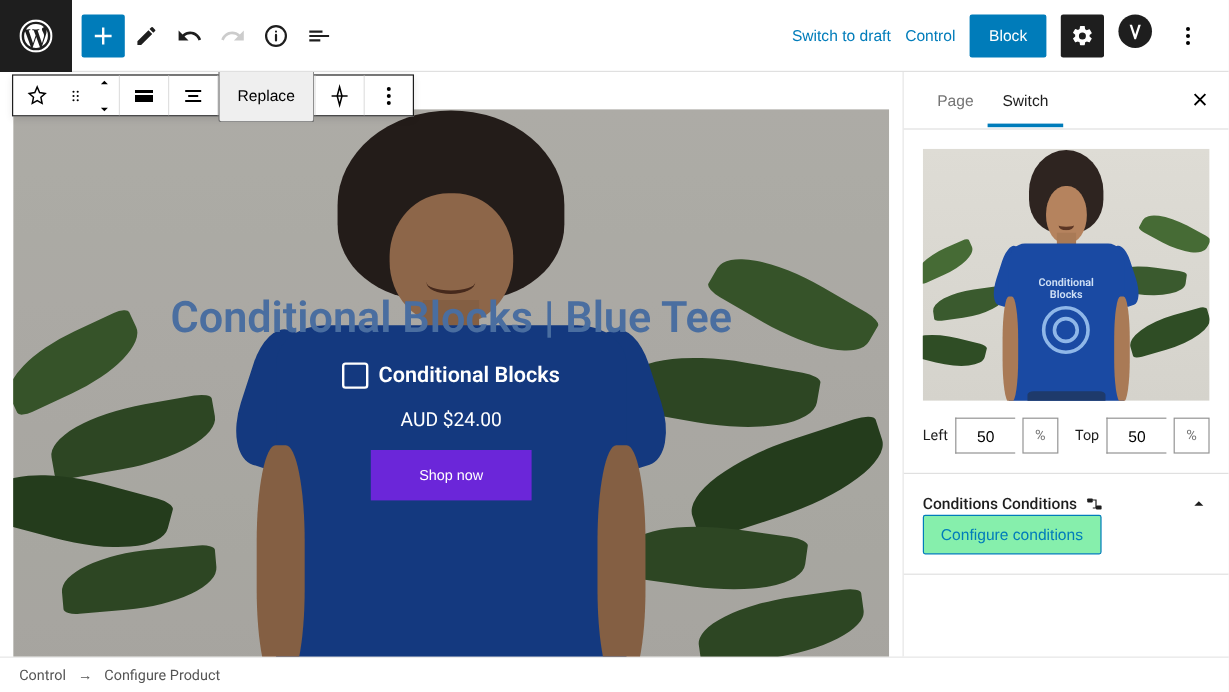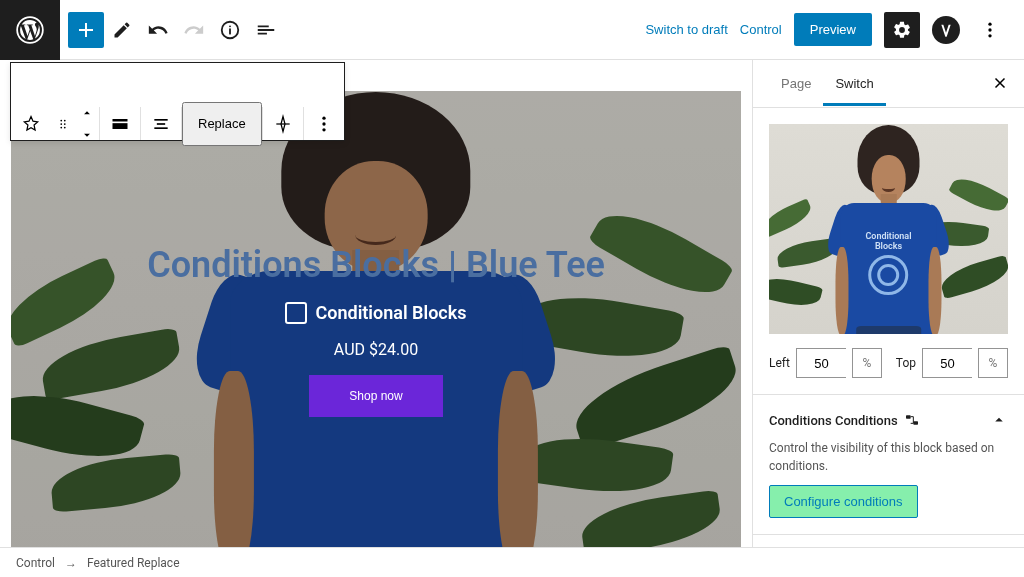--- a/index.html
+++ b/index.html
@@ -5,32 +5,32 @@
 * { box-sizing: border-box; margin: 0; padding: 0; }
 body { font-family: -apple-system, BlinkMacSystemFont, "Segoe UI", Roboto, sans-serif; font-size: 13px; color: #1e1e1e; overflow: hidden; }
 
 .topbar { height: 60px; display: flex; align-items: center; border-bottom: 1px solid #e0e0e0; background: #fff; }
 .wp-logo { width: 60px; height: 60px; background: #1e1e1e; display: flex; align-items: center; justify-content: center; color: #fff; }
 .wp-logo svg { width: 28px; height: 28px; }
 .topbar-left { display: flex; align-items: center; gap: 0; padding-left: 8px; flex: 1; }
 .icon-btn { width: 36px; height: 36px; display: flex; align-items: center; justify-content: center; border: none; background: none; cursor: pointer; border-radius: 2px; color: #1e1e1e; }
 .icon-btn.primary { background: #007cba; color: #fff; border-radius: 2px; }
 .icon-btn.disabled { color: #ccc; }
-.topbar-right { display: flex; align-items: center; gap: 12px; padding-right: 16px; }
+.topbar-right { display: flex; gap: 12px; padding-right: 16px; }
 .link-btn { background: none; border: none; color: #007cba; cursor: pointer; font-size: 13px; }
 .btn-update { background: #007cba; color: #fff; border: none; padding: 9px 16px; border-radius: 2px; cursor: pointer; font-size: 13px; }
 .settings-btn { width: 36px; height: 36px; background: #1e1e1e; color: #fff; display: flex; align-items: center; justify-content: center; cursor: pointer; border: none; border-radius: 2px; }
 .round-btn { width: 28px; height: 28px; background: #1e1e1e; color: #fff; border-radius: 50%; display: flex; align-items: center; justify-content: center; cursor: pointer; border: none; }
 .more-btn { width: 36px; height: 36px; display: flex; align-items: center; justify-content: center; border: none; background: none; cursor: pointer; }
 
 .main { display: flex; height: calc(100vh - 60px - 30px); }
 .canvas { flex: 1; background: #fff; position: relative; overflow: hidden; }
 
 .block-toolbar { position: absolute; top: 2px; left: 10px; display: flex; background: #fff; border: 1px solid #1e1e1e; z-index: 10; box-shadow: 0 2px 6px rgba(0,0,0,0.1); }
-.toolbar-cell { height: 33px; border-right: 1px solid #e0e0e0; display: flex; align-items: center; margin-top: 44px; }
+.toolbar-cell { height: 33px; border-right: 1px solid #e0e0e0; display: flex; align-items: center; }
 .toolbar-cell:last-child { border-right: none; }
 .toolbar-btn { width: 40px; height: 44px; display: flex; align-items: center; justify-content: center; border: none; background: none; cursor: pointer; }
 .toolbar-btn.sm { width: 24px; }
 .toolbar-replace { padding: 0 14px; display: flex; align-items: center; height: 44px; cursor: pointer; font-size: 13px; }
 
 .cover-block { margin: 30px 10px 0 10px; height: 480px; position: relative; border: 1px solid transparent; overflow: hidden; }
 .cover-img { position: absolute; inset: 0; }
 .cover-overlay { position: absolute; inset: 0; background: rgba(0,0,0,0.22); }
 .cover-content { position: absolute; inset: 0; display: flex; flex-direction: column; align-items: center; justify-content: center; gap: 16px; }
 .cover-title { font-size: 36px; font-weight: 600; color: #4a6ea0; text-align: center; }
@@ -119,21 +119,21 @@
       </button>
     <button class="icon-btn">
         <svg width="22" height="22" viewBox="0 0 24 24" fill="currentColor">
           <path d="M3 7h12v2H3zM3 11h18v2H3zM3 15h10v2H3z"></path>
         </svg>
       </button>
   </div>
   <div class="topbar-right">
     <button class="link-btn">Switch to draft</button>
     <button class="link-btn">Control</button>
-    <button class="btn-update">Preview</button>
+    <button class="btn-update">Block</button>
     <button class="settings-btn">
         <svg width="20" height="20" viewBox="0 0 24 24" fill="currentColor">
           <path d="M19.14 12.94c.04-.31.06-.63.06-.94s-.02-.63-.06-.94l2.03-1.58a.5.5 0 0 0 .12-.64l-1.92-3.32a.5.5 0 0 0-.61-.22l-2.39.96a7.03 7.03 0 0 0-1.62-.94l-.36-2.54A.5.5 0 0 0 13.9 2h-3.84a.5.5 0 0 0-.49.42l-.36 2.54c-.59.24-1.13.56-1.62.94l-2.39-.96a.5.5 0 0 0-.61.22L2.67 8.48a.5.5 0 0 0 .12.64l2.03 1.58c-.04.31-.06.63-.06.94s.02.63.06.94l-2.03 1.58a.5.5 0 0 0-.12.64l1.92 3.32c.14.24.43.34.61.22l2.39-.96c.49.38 1.03.7 1.62.94l.36 2.54c.4.24.25.42.49.42h3.84c.24 0 .45-.18.49-.42l.36-2.54c.59-.24 1.13-.56 1.62-.94l2.39.96c.18.12.47.02.61-.22l1.92-3.32a.5.5 0 0 0-.12-.64l-2.03-1.58zM12 15.5A3.5 3.5 0 1 1 12 8.5a3.5 3.5 0 0 1 0 7z"></path>
         </svg>
       </button>
     <button class="round-btn">
         <svg width="16" height="16" viewBox="0 0 24 24" fill="currentColor">
           <path d="M8 4l4 12 4-12h3L13 22h-2L5 4z"></path>
         </svg>
       </button>
@@ -242,21 +242,21 @@
           <div class="neck"></div>
           <div class="sleeve-l"></div>
             <div class="sleeve-r"></div>
           <div class="shirt"></div>
           <div class="arm-l"></div>
             <div class="arm-r"></div>
         </div>
       </div>
       <div class="cover-overlay"></div>
       <div class="cover-content">
-        <div class="cover-title">Conditions Blocks | Blue Tee</div>
+        <div class="cover-title">Conditional Blocks | Blue Tee</div>
         <div class="shirt-logo">
           <div class="shirt-icon"></div>
           <span>Conditional Blocks</span>
         </div>
         <div class="cover-price">AUD $24.00</div>
         <button class="shop-btn">Shop now</button>
       </div>
 
     </div>
 
@@ -324,27 +324,26 @@
           <svg width="16" height="16" viewBox="0 0 24 24" fill="currentColor">
               <rect x="3" y="5" width="7" height="5" rx="1"></rect>
               <rect x="14" y="14" width="7" height="5" rx="1"></rect>
               <path d="M10 7h4v10h-4" fill="none" stroke="currentColor" stroke-width="1.5"></path>
             </svg>
         </span>
         <svg width="18" height="18" viewBox="0 0 24 24" fill="currentColor">
             <path d="M7 14l5-5 5 5z"></path>
           </svg>
       </div>
-      <p class="panel-desc">Control the visibility of this block based on conditions.</p>
       <button class="configure-btn">Configure conditions</button>
     </div>
 
     <div class="sidebar-section" style="border-bottom:none">
       
     </div>
   </div>
 </div>
 
 <div class="bottombar">
   <span>Control</span>
   <span>→</span>
-  <span>Featured Replace</span>
+  <span>Configure Product</span>
 </div>
 
 </body></html>

